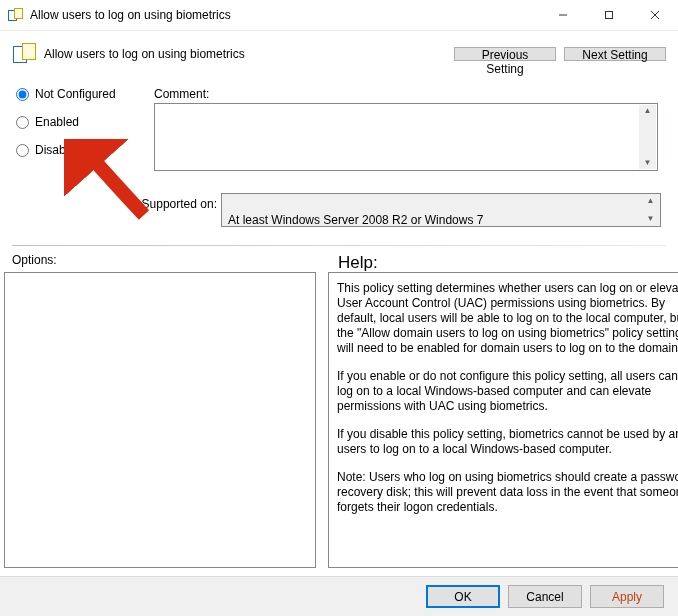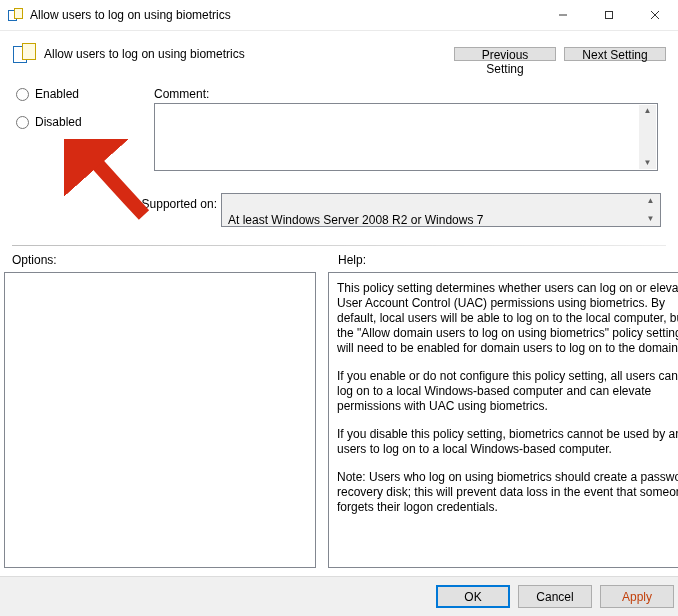--- a/index.html
+++ b/index.html
@@ -75,21 +75,21 @@
     width:440px; height:34px;
     position:relative;
     font-size:12px;
     color:#000;
   }
   .supported-box .inner { padding:19px 20px 0 6px; }
   
   .sep { position:absolute; left:12px; right:12px; top:214px; height:1px; background:linear-gradient(to right, rgba(0,0,0,0.25), rgba(0,0,0,0.08)); }
   
   .options-lbl { position:absolute; left:12px; top:222px; font-size:12px; }
-  .help-lbl { position:absolute; left:338px; top:222px; font-size:12px; }
+  .help-lbl { position:absolute; left:338px; top:222px; font-size:17px; }
   
   .options-panel {
     position:absolute; left:4px; top:241px; width:312px; height:296px;
     border:1px solid #828790; background:#fff;
   }
   
   .help-panel {
     position:absolute; left:328px; top:241px; width:391px; height:296px;
     border:1px solid #828790; background:#fff;
     overflow:hidden;
@@ -103,21 +103,21 @@
   .help-panel .text p { margin-bottom:13px; }
   .help-scroll {
     position:absolute; right:0; top:0; bottom:0; width:17px;
     background:#f0f0f0;
   }
   
   .button-bar {
     position:absolute; left:0; right:0; bottom:0; height:40px;
     border-top:1px solid #dcdcdc;
     display:flex; justify-content:flex-end; align-items:center;
-    padding-right:4px; gap:8px;
+    padding-right:14px; gap:8px;
     background:#f0f0f0;
   }
   .dlg-btn {
     width:74px; height:23px;
     border:1px solid #adadad; background:#e1e1e1;
     font-family:inherit; font-size:12px;
   }
   .dlg-btn.default { border:2px solid #0078d7; }
   .dlg-btn.disabled { color:#c2410c; }
   
@@ -171,20 +171,24 @@
           <div class="gp-icon-big-b"></div>
         </div>
     </div>
     <div class="header-title">Allow users to log on using biometrics</div>
     <div class="header-spacer"></div>
     <button class="nav-btn prev">Previous Setting</button>
     <button class="nav-btn next">Next Setting</button>
   </div>
 
   <div class="state-area">
+    <label>
+      <input type="radio" name="state" checked="" style="">
+      <span>Not Configured</span>
+    </label>
     <label>
       <input type="radio" name="state" style="">
       <span>Enabled</span>
     </label>
     <label>
       <input type="radio" name="state" style="">
       <span>Disabled</span>
     </label>
   </div>
 

